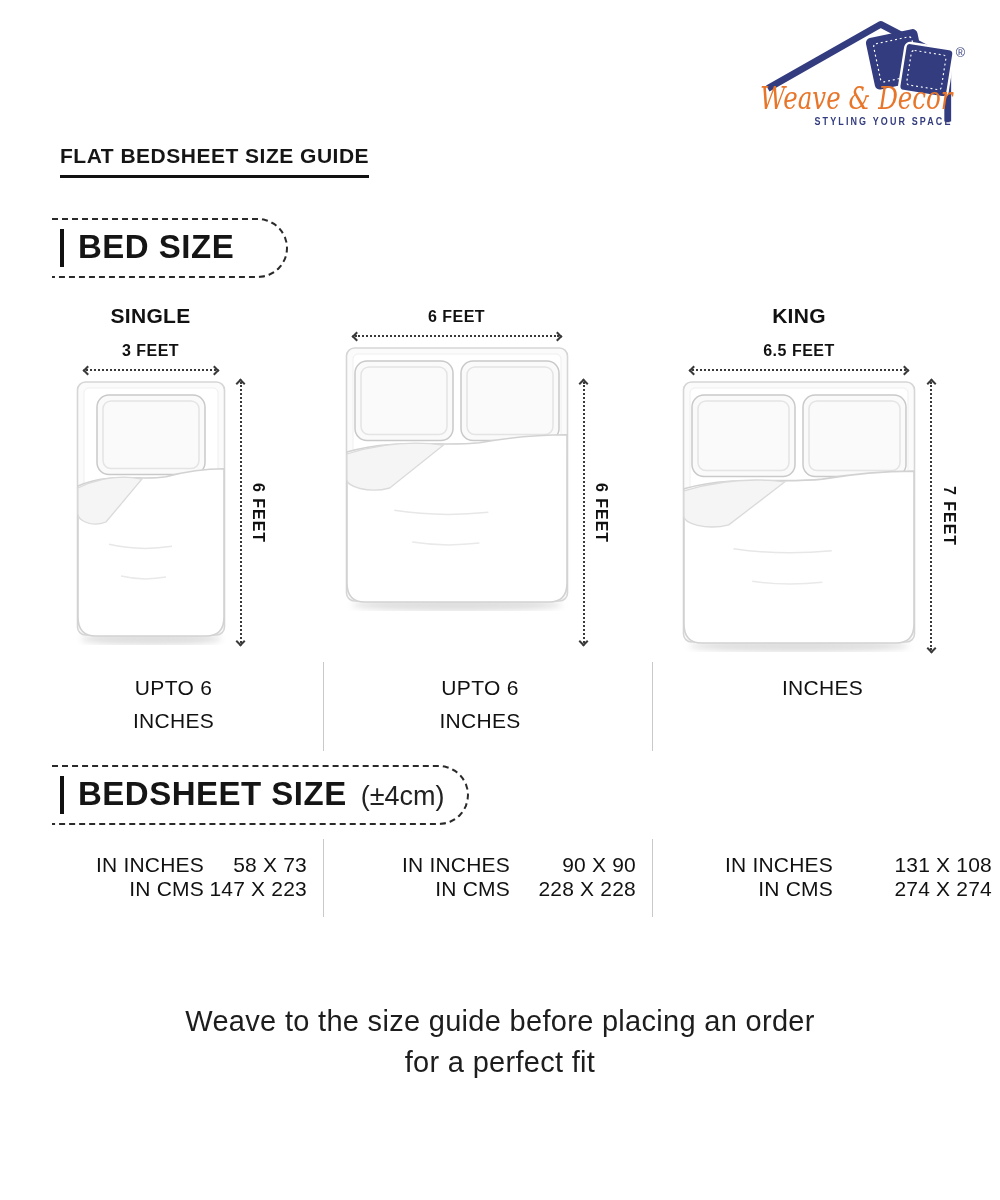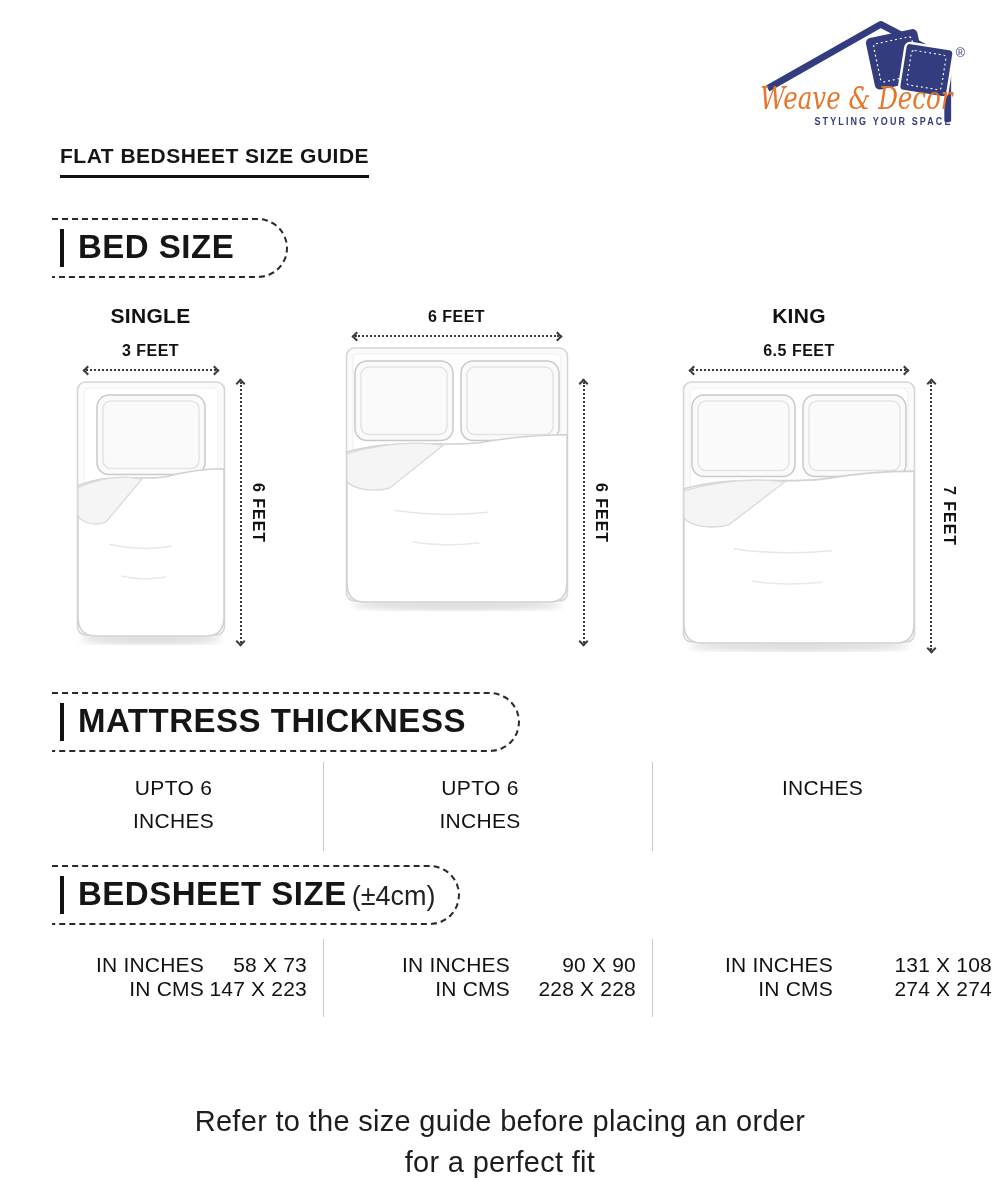--- a/index.html
+++ b/index.html
@@ -23,21 +23,21 @@
     position:relative; display:inline-block;
     border-top:2px dashed #2a2a2a; border-bottom:2px dashed #2a2a2a; border-right:2px dashed #2a2a2a;
     border-radius:0 36px 36px 0;
     padding:8px 52px 10px 26px;
     font-size:33px; font-weight:800; letter-spacing:0.5px; color:#151515;
     margin-left:12px;
   }
   .pill::before {
     content:''; position:absolute; left:8px; top:9px; bottom:9px; width:4px; background:#111;
   }
-  .pill .tol { font-weight:400; font-size:27px; color:#222; letter-spacing:0; margin-left:5px; }
+  .pill .tol { font-weight:400; font-size:27px; color:#222; letter-spacing:0; margin-left:14px; }
   .pill-bedsize  { margin-top:40px; }
   .pill-mattress { margin-top:40px; }
   .pill-bedsheet { margin-top:14px; padding-right:22px; }
 
   
   .col-grid { display:grid; grid-template-columns:267px 313px 340px; width:920px;gap:16px; }
 
   
   .bed-row { margin-top:22px; }
   .bed-cell { display:flex; justify-content:center; }
@@ -231,21 +231,20 @@
             </div>
             <div class="vlabel">
                 <span>7 FEET</span>
               </div>
           </div>
         </div>
       </div>
     </div>
 
     
-    <div class="pill pill-mattress">MATTRESS THICKNESS</div>
 
     
     <div class="col-grid thick-row">
       <div class="thick-cell">
         <div>UPTO 6</div>
         <div>INCHES</div>
       </div>
       <div class="thick-cell cell-div">
         <div>UPTO 6</div>
         <div>INCHES</div>
@@ -289,18 +288,18 @@
         </div>
         <div class="size-line">
           <span>IN CMS</span>
           <span>274 X 274</span>
         </div>
       </div>
     </div>
 
     
     <div class="footer">
-      <div>Refer to the size guide before placing an order</div>
+      <div>Weave to the size guide before placing an order</div>
       <div>for a perfect fit</div>
     </div>
 
   </div>
 </div>
 
 </body></html>

